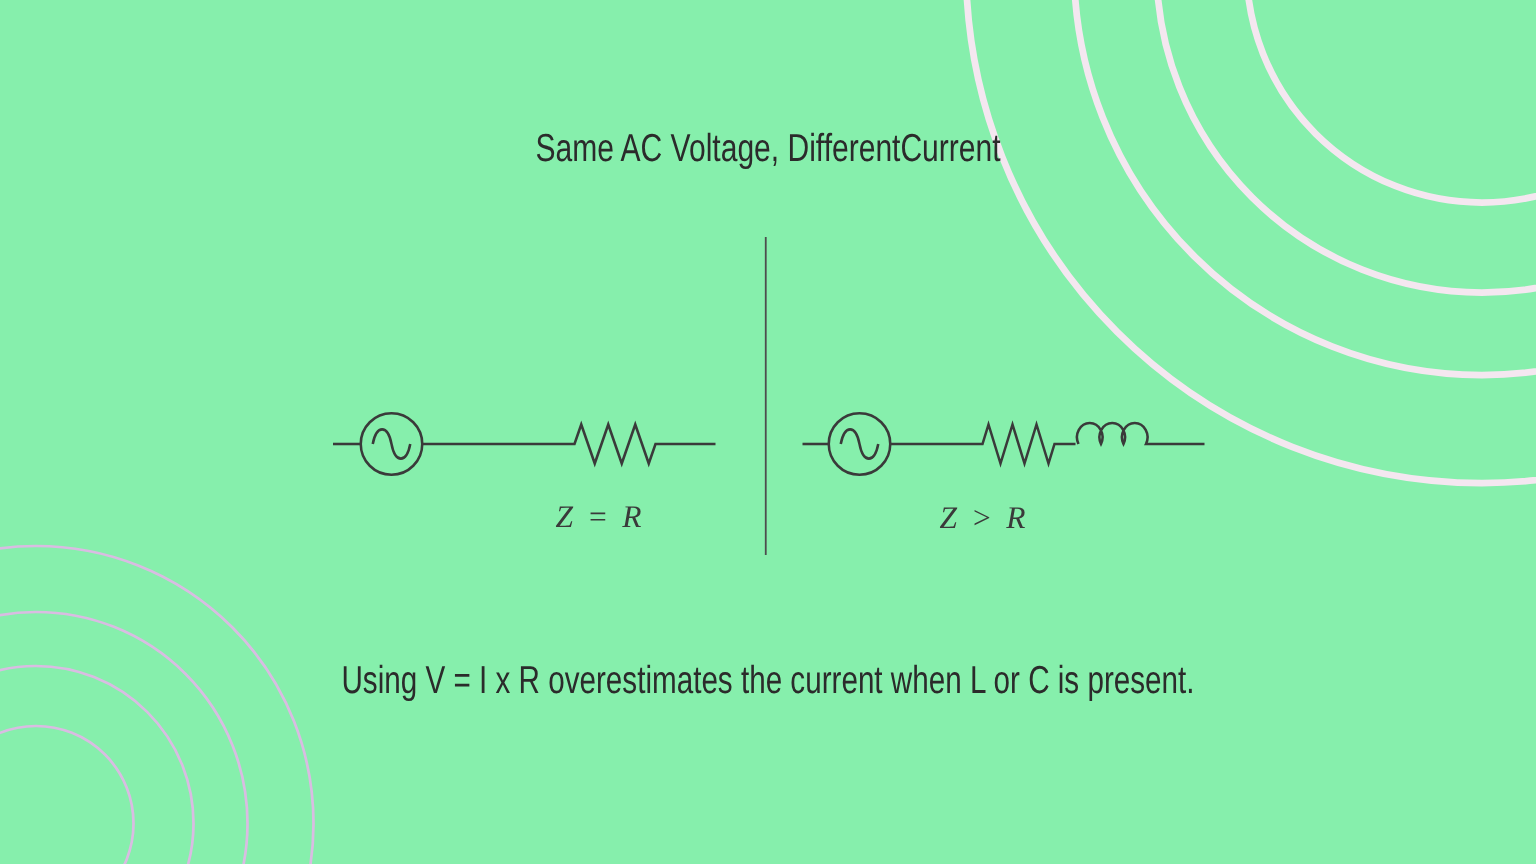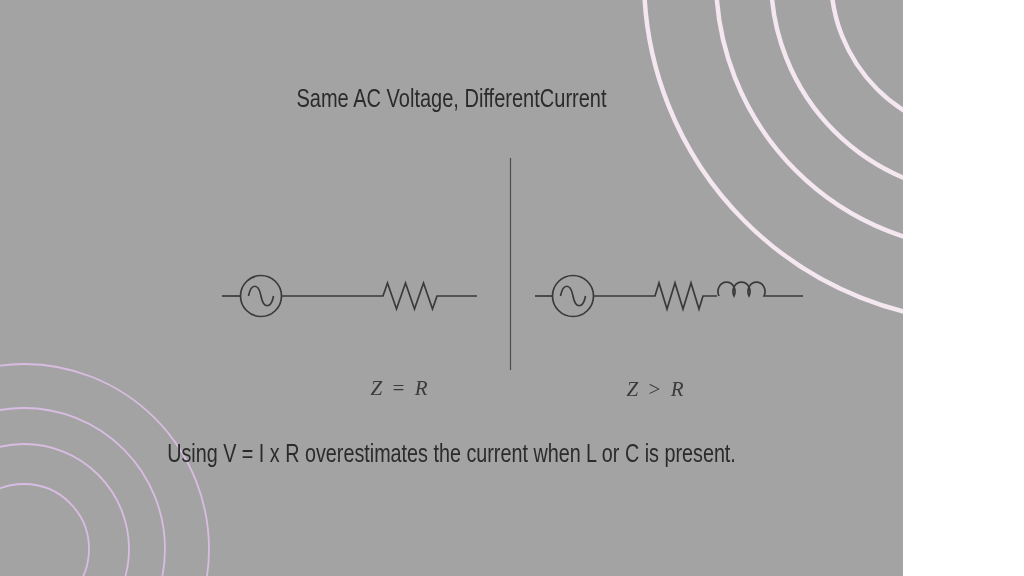--- a/index.html
+++ b/index.html
@@ -1,19 +1,19 @@
 <!DOCTYPE html>
 <html><head>
 <meta charset="utf-8">
 <style>
   html,body{margin:0;padding:0;background:#ffffff;}
   .slide{
     position:relative;
-    width:903px;height:576px;
-    background:#a3a3a3;
+    width:1024px;height:576px;
+    background:#86efac;
     overflow:hidden;
     font-family:"Liberation Sans", sans-serif;
   }
   .decor-svg, .circuit-svg{
     position:absolute;left:0;top:0;width:1024px;height:576px;
   }
   .title{
     position:absolute;left:0;right:0;top:83px;
     text-align:center;
     font-size:26px;line-height:30px;
@@ -34,21 +34,20 @@
   .impedance-label{
     position:absolute;
     width:96px;
     text-align:center;
     font-family:"Liberation Serif", serif;
     font-style:italic;
     font-size:21px;line-height:24px;
     letter-spacing:2px;
     color:#3a3a3a;
     white-space:nowrap;
-    margin-top:44px;
   }
   .impedance-left{left:352px;top:332px;}
   .impedance-right{left:608px;top:333px;}
 </style>
 </head>
 <body>
 
 <div class="slide">
 
   <svg class="decor-svg" viewBox="0 0 1024 576" aria-hidden="true">

